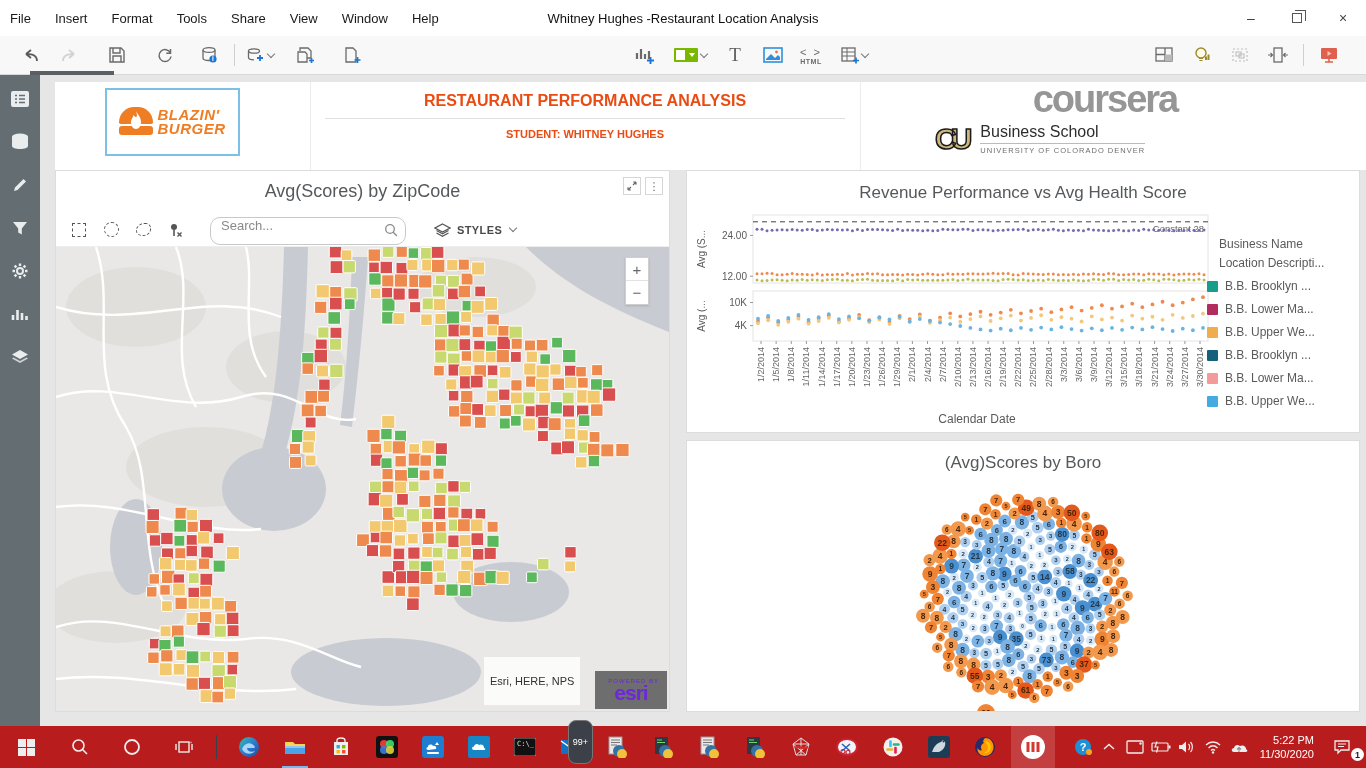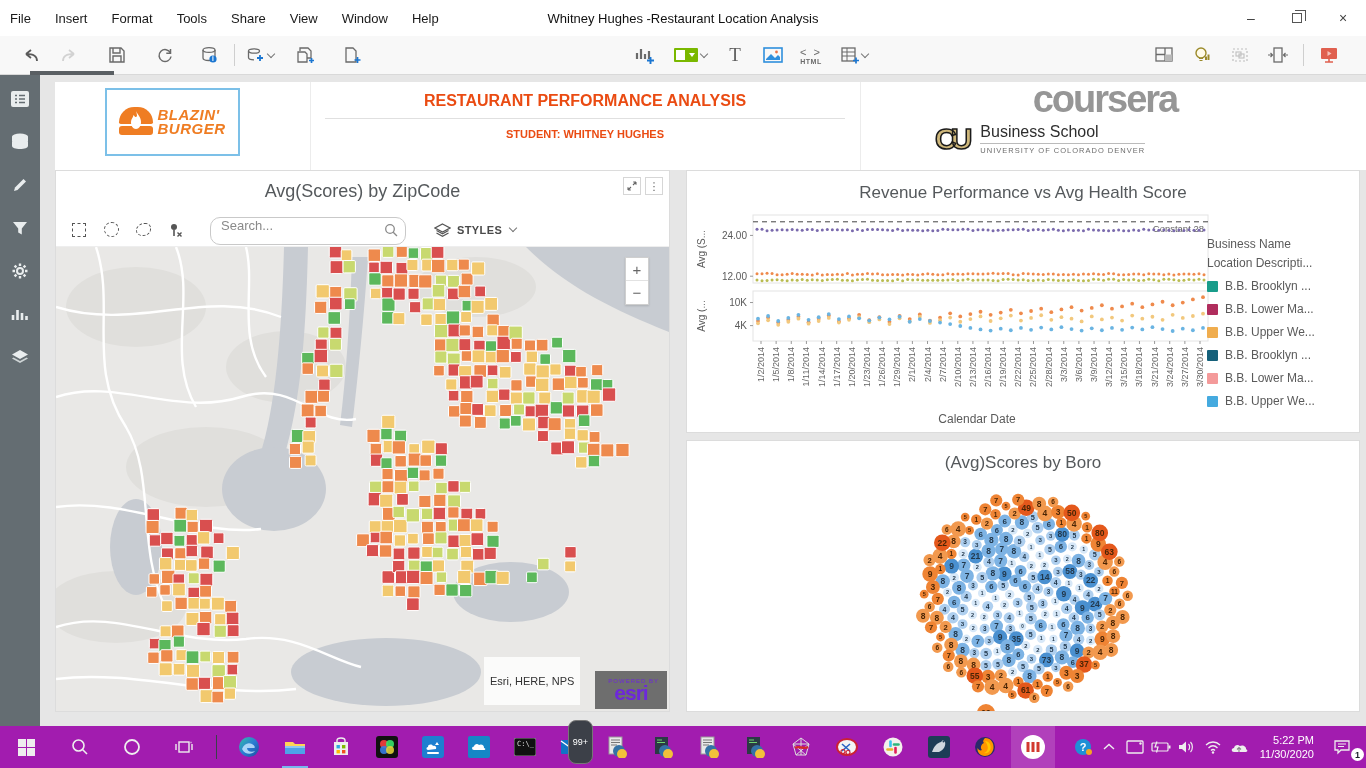--- a/index.html
+++ b/index.html
@@ -108,28 +108,28 @@
   #map-attrib { position:absolute; left:428px; bottom:6px; background:rgba(255,255,255,.8);
     font-size:11px; color:#323232; padding:18px 6px; z-index:4; }
   #esri-badge { position:absolute; right:2px; bottom:2px; width:72px; height:38px;
     background:rgba(88,88,88,.85); color:#6d28d9; z-index:4; display:flex; flex-direction:column;
     align-items:center; justify-content:center; }
   #esri-badge .pb { font-size:6px; letter-spacing:1px; align-self:flex-end; padding-right:8px; }
   #esri-badge .es { font-size:21px; font-weight:bold; letter-spacing:-1px; line-height:18px; }
 
   
   #rev-legend { position:absolute; right:4px; top:66px; width:148px; font-size:12px; color:#5a5a5a; }
-  #rev-legend .lg-t { margin-bottom:5px; }
+  #rev-legend .lg-t { margin-bottom:5px;margin-left:12px; }
   .lg-item { display:flex; align-items:center; gap:7px; margin-top:9px; }
   .lg-sw { width:11px; height:11px; border-radius:1px; flex:none; }
   #rev-xlabel { position:absolute; left:60px; bottom:6px; width:460px; text-align:center;
     font-size:12px; color:#5a5a5a; }
 
   
-  #taskbar { position:absolute; left:0; top:726px; width:1366px; height:42px; background:#a21caf;
+  #taskbar { position:absolute; left:0; top:726px; width:1366px; height:42px; background:#b91c1c;
     display:flex; align-items:center; }
   .tk { width:40px; height:42px; display:flex; align-items:center; justify-content:center;
     position:relative; flex:none; }
   .tk.active-underline:after { content:""; position:absolute; left:7px; bottom:0; width:26px;
     height:2px; background:#76b9ed; }
   .tk.active-tile { background:rgba(255,255,255,.16); }
   .tksep { width:1px; height:24px; background:#3a414a; margin:0 4px; flex:none; }
   .tray { display:flex; align-items:center; margin-left:auto; }
   .trayic { width:26px; height:42px; display:flex; align-items:center; justify-content:center; }
   #clock { color:#fff; font-size:11px; text-align:right; line-height:14px; padding:0 8px; }

